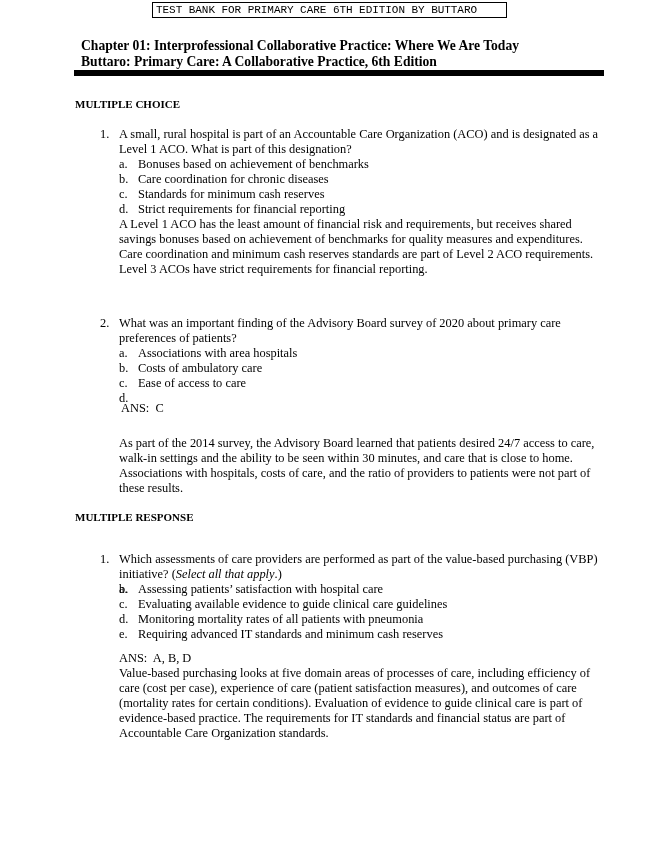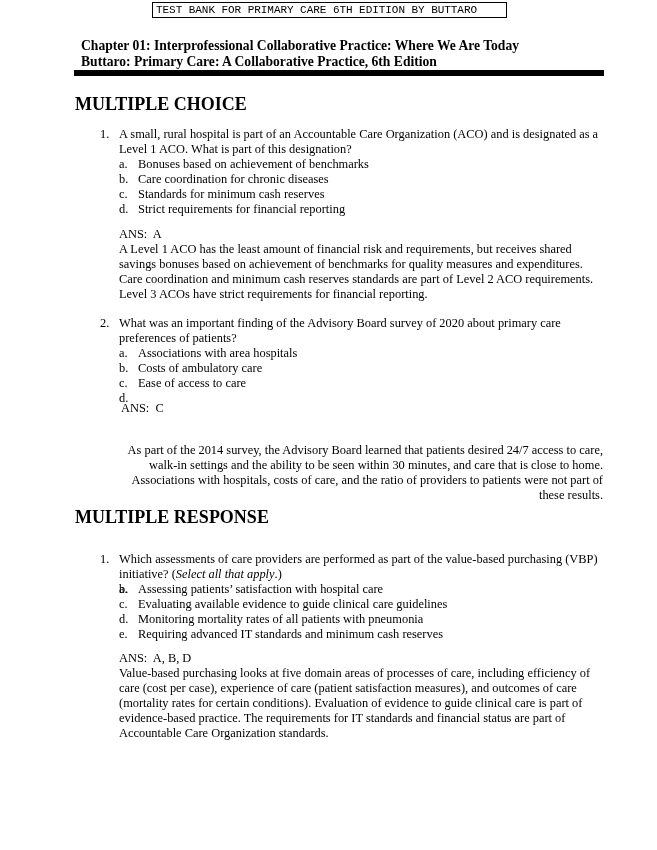--- a/index.html
+++ b/index.html
@@ -18,21 +18,21 @@
     white-space: nowrap; overflow: hidden; padding-left: 3px; box-sizing: content-box;
   }
   .chapter {
     position: absolute; left: 81px; top: 38px;
     font-weight: bold; font-size: 13.6px; line-height: 16px; white-space: nowrap;
   }
   .rule {
     position: absolute; left: 74px; top: 70px; width: 530px; height: 6px; background: #000;
   }
   .section-title {
-    position: absolute; left: 75px; font-weight: bold; font-size: 18px; white-space: nowrap;
+    position: absolute; left: 75px; font-weight: bold; font-size: 11px; white-space: nowrap;
   }
   .q {
     position: absolute; left: 98px; width: 505px;
   }
   .q-stem { position: relative; padding-left: 21px; }
   .q-num { position: absolute; left: 2px; top: 0; }
   .opts { margin: 0; padding: 0; list-style: none; }
   .opt { position: relative; padding-left: 40px; white-space: nowrap; }
   .opt-letter { position: absolute; left: 21px; top: 0; }
   .ans { padding-left: 21px; }
@@ -56,37 +56,36 @@
   <div class="q-stem">
     <span class="q-num">1.</span>
     <span>A small, rural hospital is part of an Accountable Care Organization (ACO) and is designated as a Level 1 ACO. What is part of this designation?</span>
   </div>
   <ul class="opts">
     <li class="opt"><span class="opt-letter">a.</span><span>Bonuses based on achievement of benchmarks</span></li>
     <li class="opt"><span class="opt-letter">b.</span><span>Care coordination for chronic diseases</span></li>
     <li class="opt"><span class="opt-letter">c.</span><span>Standards for minimum cash reserves</span></li>
     <li class="opt"><span class="opt-letter">d.</span><span>Strict requirements for financial reporting</span></li>
   </ul>
-  <div class="ans" style="margin-top:10px; white-space:pre;">ANS:  A</div>
   <div class="rationale">A Level 1 ACO has the least amount of financial risk and requirements, but receives shared savings bonuses based on achievement of benchmarks for quality measures and expenditures. Care coordination and minimum cash reserves standards are part of Level 2 ACO requirements. Level 3 ACOs have strict requirements for financial reporting.</div>
 </div>
 
 <div class="q" style="top:316px;">
   <div class="q-stem">
     <span class="q-num">2.</span>
     <span>What was an important finding of the Advisory Board survey of 2020 about primary care preferences of patients?</span>
   </div>
   <ul class="opts">
     <li class="opt"><span class="opt-letter">a.</span><span>Associations with area hospitals</span></li>
     <li class="opt"><span class="opt-letter">b.</span><span>Costs of ambulatory care</span></li>
     <li class="opt"><span class="opt-letter">c.</span><span>Ease of access to care</span></li>
     <li class="opt"><span class="opt-letter">d.</span></li>
   </ul>
   <div class="ans" style="margin-top:10px; padding-left:23px; white-space:pre;">ANS:  C</div>
-  <div class="rationale" style="margin-top:27px;text-align:right;">As part of the 2014 survey, the Advisory Board learned that patients desired 24/7 access to care, walk-in settings and the ability to be seen within 30 minutes, and care that is close to home. Associations with hospitals, costs of care, and the ratio of providers to patients were not part of these results.</div>
+  <div class="rationale" style="margin-top:20px;">As part of the 2014 survey, the Advisory Board learned that patients desired 24/7 access to care, walk-in settings and the ability to be seen within 30 minutes, and care that is close to home. Associations with hospitals, costs of care, and the ratio of providers to patients were not part of these results.</div>
 </div>
 
 <div class="section-title" style="top:510px;">MULTIPLE RESPONSE</div>
 
 <div class="q" style="top:552px;">
   <div class="q-stem">
     <span class="q-num">1.</span>
     <span>Which assessments of care providers are performed as part of the value-based purchasing (VBP) initiative? (</span><em>Select all that apply</em><span>.)</span>
   </div>
   <ul class="opts">

